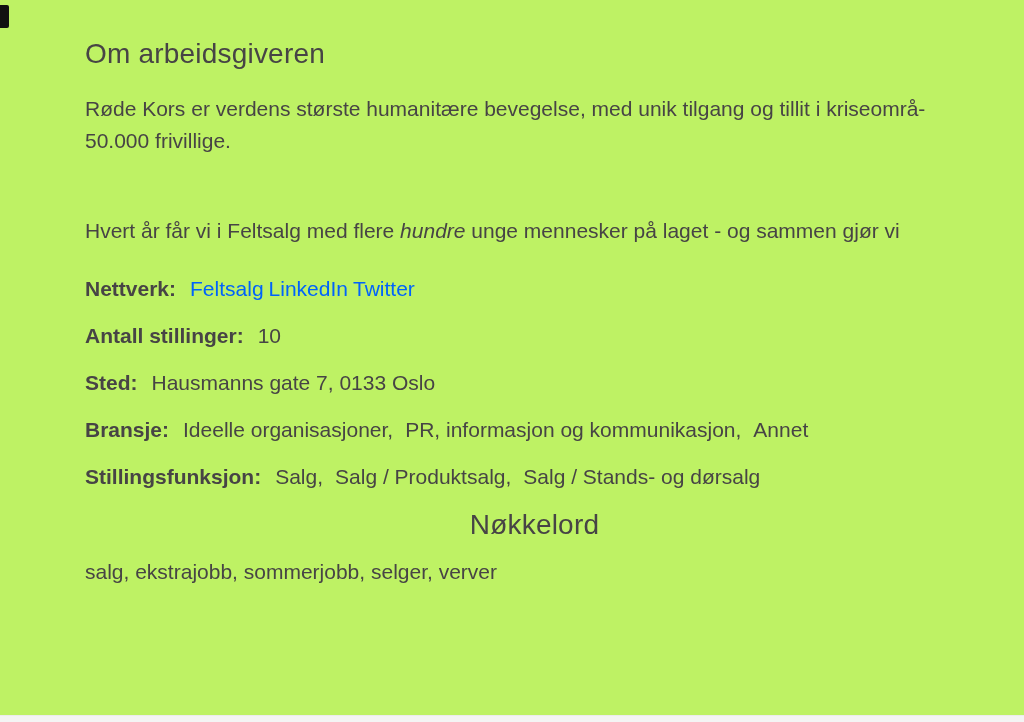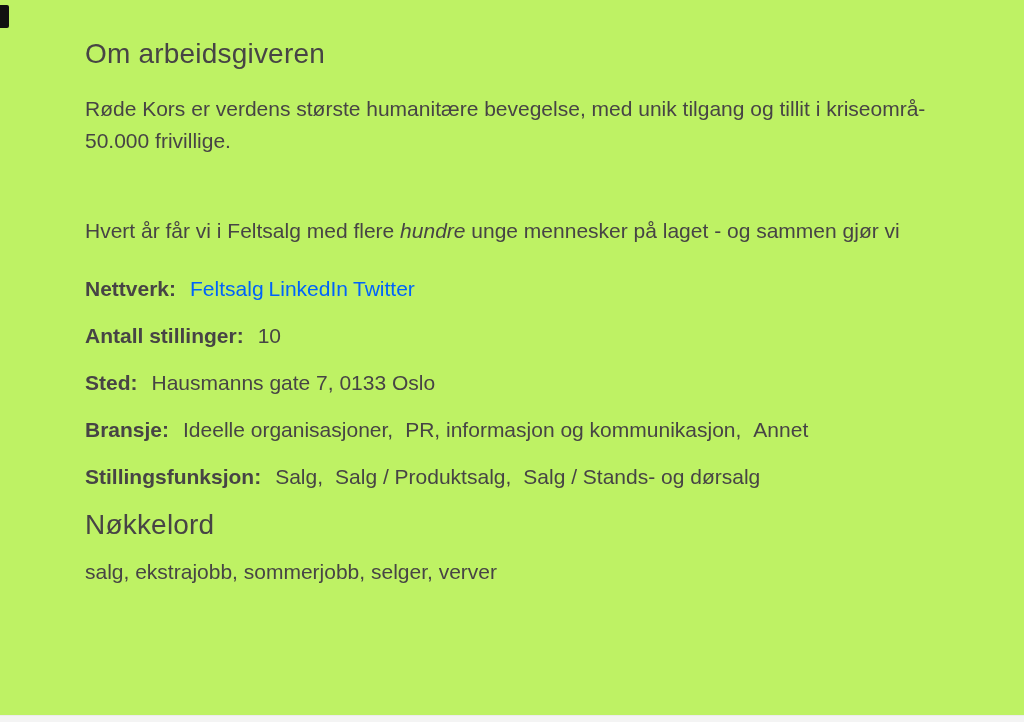--- a/index.html
+++ b/index.html
@@ -56,21 +56,21 @@
   }
   .detail-value { font-weight: 400; }
   .detail-item { margin-right: 12px; }
   .detail-item:last-child { margin-right: 0; }
   a.net-link {
     color: #0063fb;
     text-decoration: none;
     margin-right: 5px;
   }
   a.net-link:last-child { margin-right: 16px; }
-  .keywords-heading { margin-top: 36px; }
+  .keywords-heading { margin-top: 36px; text-align: center; }
   .keywords-line { margin-top: 14px; }
   .bottom-strip {
     position: absolute;
     left: 0;
     bottom: 0;
     width: 100%;
     height: 7px;
     background: #f4f4f4;
     border-top: 1px solid #ececec;
     box-sizing: border-box;

